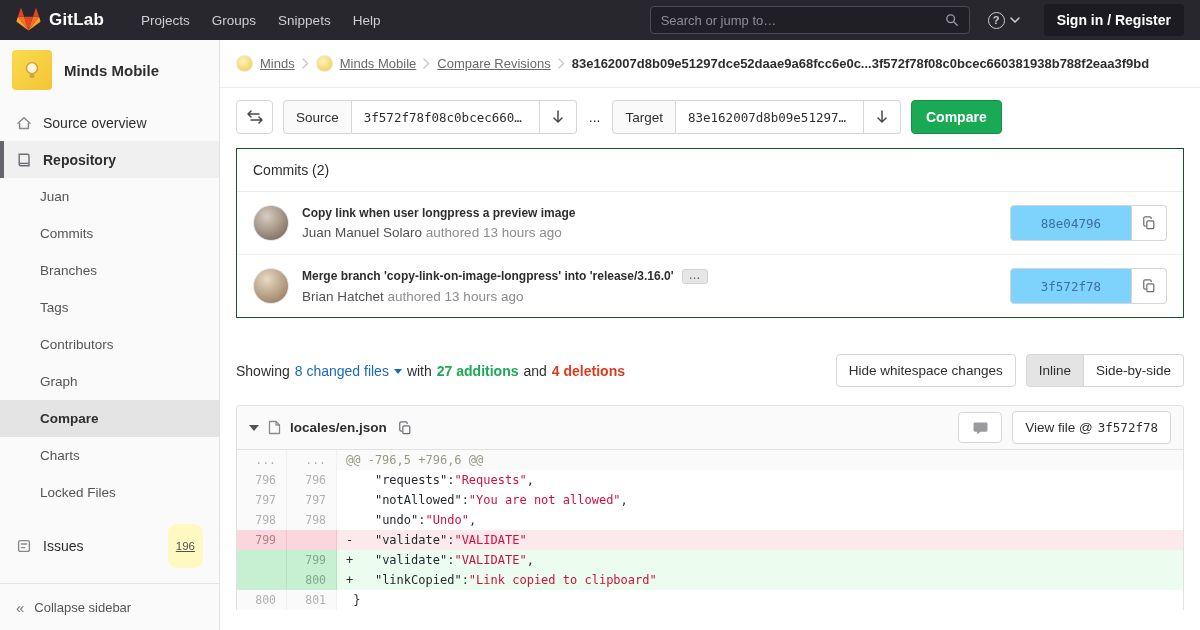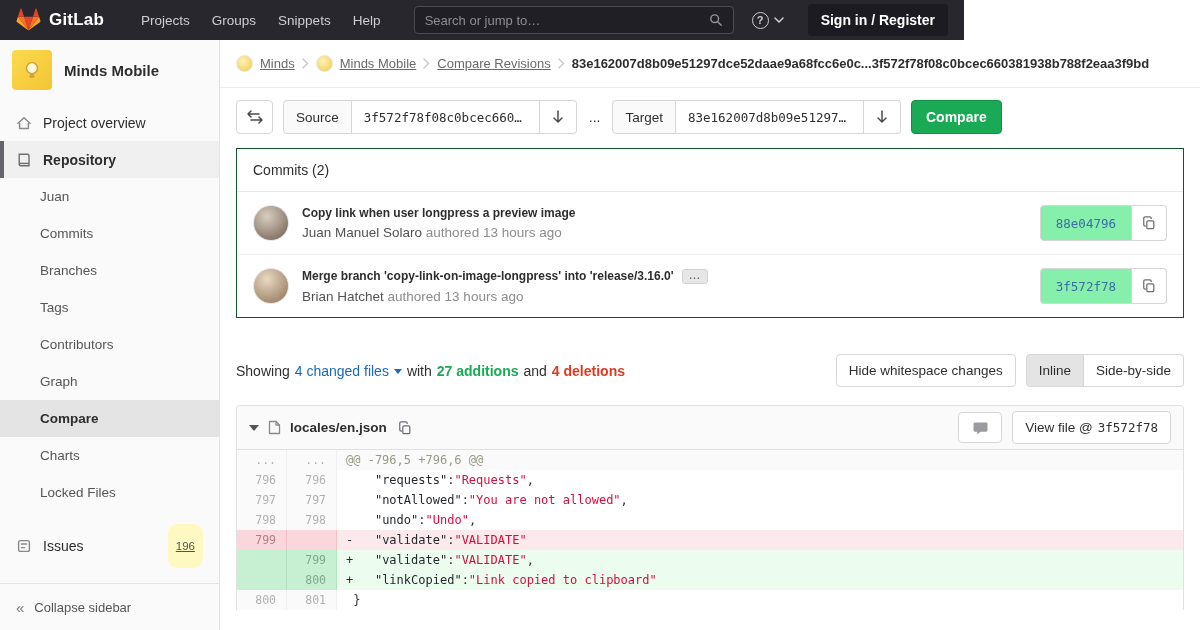--- a/index.html
+++ b/index.html
@@ -2,21 +2,21 @@
 <html><head>
 <meta charset="utf-8">
 <style>
   * { margin:0; padding:0; box-sizing:border-box; }
   html,body { width:1200px; height:630px; }
   body { font-family:"Liberation Sans",sans-serif; background:#fff; color:#2e2e2e; overflow:hidden; position:relative; }
   a { text-decoration:none; color:inherit; }
   button { font-family:inherit; }
 
   
-  .navbar { position:absolute; top:0; left:0; width:964px; height:40px; background:#28272d; display:flex; align-items:center; padding:0 16px; z-index:30; }
+  .navbar { position:absolute; top:0; left:0; width:1200px; height:40px; background:#28272d; display:flex; align-items:center; padding:0 16px; z-index:30; }
   .logo { display:flex; align-items:center; gap:8px; margin-right:26px; cursor:pointer; }
   .logo-text { color:#fff; font-weight:700; font-size:17px; letter-spacing:.2px; }
   .nav-links { display:flex; align-items:center; }
   .nav-link { color:#cfcdd4; font-size:13.5px; padding:10px 11px; cursor:pointer; white-space:nowrap; }
   .nav-spacer { flex:1; }
   .search-box { width:320px; height:28px; background:#211f26; border:1px solid #4d4b54; border-radius:4px; display:flex; align-items:center; padding:0 10px; margin-right:18px; cursor:text; }
   .search-input { flex:1; background:transparent; border:none; outline:none; color:#c5c3cb; font-size:13px; font-family:"Liberation Sans",sans-serif; }
   .search-input::placeholder { color:#8e8c95; }
   .help-group { display:flex; align-items:center; gap:5px; margin-right:24px; cursor:pointer; }
   .help-circle { width:17px; height:17px; border-radius:50%; border:1.5px solid #cfcdd4; color:#cfcdd4; font-size:11px; font-weight:700; display:flex; align-items:center; justify-content:center; }
@@ -61,21 +61,21 @@
   .commit-avatar { width:36px; height:36px; border-radius:50%; margin-right:13px; flex:none; border:1px solid #e6e6e6; }
   .av1 { background:radial-gradient(circle at 38% 30%, #d9cec1, #6c5a4c); }
   .av2 { background:radial-gradient(circle at 38% 30%, #ead9c3, #8a6f52); }
   .commit-info { flex:1; min-width:0; }
   .commit-title-row { display:flex; align-items:center; }
   .commit-title { font-size:12px; font-weight:700; color:#2e2e2e; cursor:pointer; white-space:nowrap; overflow:hidden; text-overflow:ellipsis; }
   .expander { margin-left:8px; background:#e6e6e6; border:1px solid #d2d2d2; border-radius:3px; color:#555; font-size:12px; line-height:8px; padding:1px 6px 5px; height:15px; cursor:pointer; flex:none; }
   .commit-byline { margin-top:5px; font-size:13.5px; color:#8c8c8c; }
   .commit-byline .author { color:#525252; cursor:pointer; }
   .sha-group { display:flex; margin-left:16px; flex:none; }
-  .sha-btn { border:1px solid #d6d6d6; border-radius:4px 0 0 4px; background:#86efac; padding:0 15px; height:36px; display:flex; align-items:center; font-family:"DejaVu Sans Mono",monospace; font-size:12.5px; color:#3b6ea5; cursor:pointer; }
+  .sha-btn { border:1px solid #d6d6d6; border-radius:4px 0 0 4px; background:#7dd3fc; padding:0 30px; height:36px; display:flex; align-items:center; font-family:"DejaVu Sans Mono",monospace; font-size:12.5px; color:#3b6ea5; cursor:pointer; }
   .copy-btn { width:35px; height:36px; border:1px solid #d6d6d6; border-left:none; border-radius:0 4px 4px 0; background:#fff; display:flex; align-items:center; justify-content:center; cursor:pointer; }
 
   .diff-stats { display:flex; align-items:center; margin:36px 16px 0; }
   .stats-text { display:flex; align-items:center; gap:5px; font-size:14px; color:#2e2e2e; }
   .files-dd { color:#1b69b6; display:flex; align-items:center; gap:5px; cursor:pointer; }
   .caret { width:0; height:0; border-left:4px solid transparent; border-right:4px solid transparent; border-top:5px solid #1b69b6; margin-top:2px; }
   .green { color:#1aaa55; font-weight:700; }
   .red { color:#db3b21; font-weight:700; }
   .stats-buttons { margin-left:auto; display:flex; gap:10px; }
   .btn { border:1px solid #d6d6d6; background:#fff; border-radius:4px; padding:0 12px; height:33px; font-size:13.5px; color:#2e2e2e; cursor:pointer; }
@@ -159,21 +159,21 @@
     <span class="project-name">Minds Mobile</span>
   </div>
   <nav class="side-nav">
     <div class="side-item">
       <span class="sicon">
         <svg width="16" height="16" viewBox="0 0 16 16">
             <path d="M2 8.2L8 2.8l6 5.4" fill="none" stroke="#89888d" stroke-width="1.5" stroke-linecap="round" stroke-linejoin="round"></path>
             <path d="M3.6 8v5.4h8.8V8" fill="none" stroke="#89888d" stroke-width="1.5" stroke-linejoin="round"></path>
           </svg>
       </span>
-      <span>Project overview</span>
+      <span>Source overview</span>
     </div>
     <div class="side-item section-active">
       <span class="sicon">
         <svg width="16" height="16" viewBox="0 0 16 16">
             <path d="M3.2 2.2h8.3c.9 0 1.5.6 1.5 1.5v10.1H4.7c-.9 0-1.5-.7-1.5-1.5V2.2z" fill="none" stroke="#6d6c72" stroke-width="1.4"></path>
             <path d="M3.4 11.4h9.4" stroke="#6d6c72" stroke-width="1.4"></path>
           </svg>
       </span>
       <span>Repository</span>
     </div>
@@ -301,21 +301,21 @@
             </svg>
         </button>
       </div>
     </div>
   </section>
 
   <div class="diff-stats">
     <div class="stats-text">
       <span>Showing</span>
       <a class="files-dd">
-          <span>4 changed files</span>
+          <span>8 changed files</span>
           <span class="caret"></span>
         </a>
       <span>with</span>
       <span class="green">27 additions</span>
       <span>and</span>
       <span class="red">4 deletions</span>
     </div>
     <div class="stats-buttons">
       <button class="btn">Hide whitespace changes</button>
       <div class="toggle-group">

